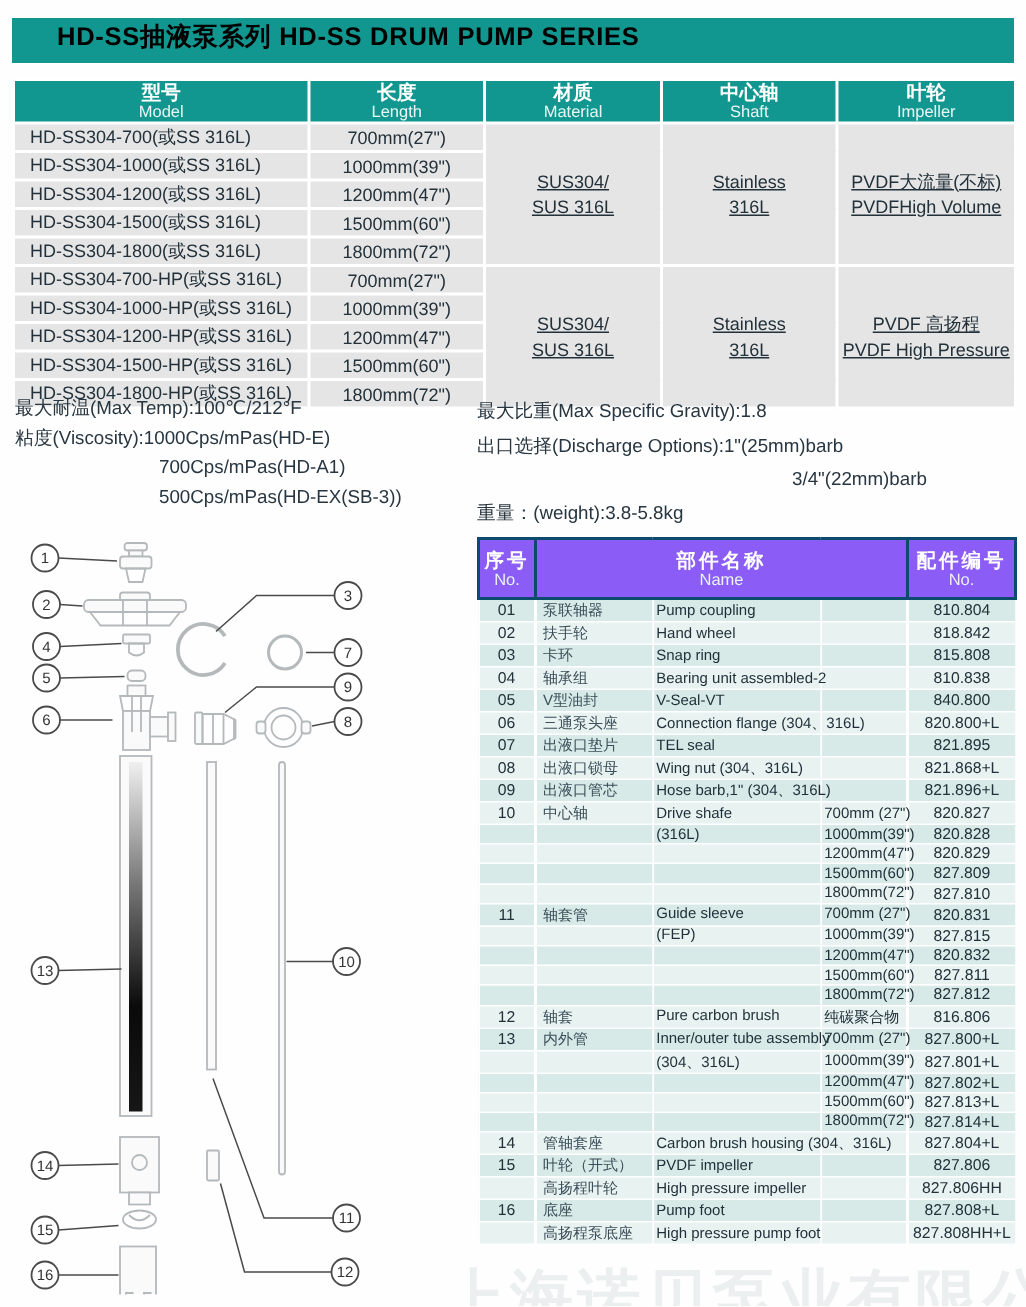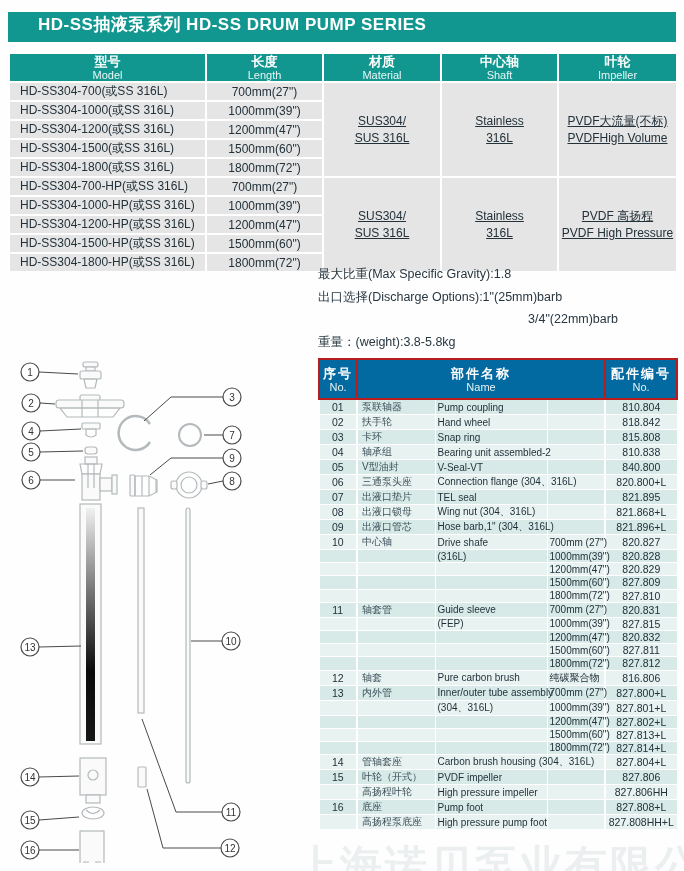--- a/index.html
+++ b/index.html
@@ -4,21 +4,21 @@
 <style>
   html,body{margin:0;padding:0;background:#ffffff;}
   .page{
     position:relative;width:684px;height:871px;background:#fefefe;
     font-family:"Liberation Sans","DejaVu Sans",sans-serif;
     color:#22313a;overflow:hidden;
   }
   
   .title-band{
     position:absolute;left:8px;top:12px;width:668px;height:30px;
-    background:#11978f;color:#ffffff;font-size:17px;font-weight:bold;
+    background:#11978f;color:#000000;font-size:17px;font-weight:bold;
     line-height:26px;padding-left:30px;box-sizing:border-box;letter-spacing:.5px;
   }
   
   table{border-collapse:collapse;table-layout:fixed;}
   .spec-table{position:absolute;left:8px;top:52px;width:668px;}
   .spec-table th{
     background:#11978f;color:#fff;border:2px solid #fff;height:27px;
     font-weight:normal;padding:0;vertical-align:middle;margin-top:24px;
   }
   .spec-table th .cn{font-size:13px;font-weight:bold;line-height:14px;}
@@ -35,21 +35,21 @@
   .notes{position:absolute;font-size:12.5px;color:#273640;}
   .notes-left{left:10px;top:263px;width:300px;}
   .notes-left .line{line-height:19.5px;white-space:nowrap;}
   .notes-left .indent{padding-left:96px;}
   .notes-right{left:318px;top:263px;width:360px;}
   .notes-right .line{line-height:22.5px;white-space:nowrap;}
   .notes-right .indent{padding-left:210px;}
   
   .parts-table{position:absolute;left:318px;top:358px;width:358px;}
   .parts-table th{
-    background:#0369a1;color:#fff;border:2px solid #b91c1c;height:38px;
+    background:#8b5cf6;color:#fff;border:2px solid #0c4a6e;height:38px;
     font-weight:normal;padding:0;vertical-align:middle;
   }
   .parts-table th .cn{font-size:13px;font-weight:bold;line-height:15px;letter-spacing:2px;}
   .parts-table th .en{font-size:11px;color:#e8f4f3;line-height:12px;letter-spacing:0;}
   .parts-table td{
     border:1px solid #fff;height:12.2px;font-size:10px;
     padding:0 2px;vertical-align:middle;white-space:nowrap;overflow:visible;
   }
   .parts-table tr.even td{background:#d7eae8;}
   .parts-table tr.odd td{background:#e7f2f1;}
@@ -172,20 +172,26 @@
           <td class="model">HD-SS304-1500-HP(或SS 316L)</td>
           <td class="length">1500mm(60")</td>
         </tr>
         <tr>
           <td class="model">HD-SS304-1800-HP(或SS 316L)</td>
           <td class="length">1800mm(72")</td>
         </tr>
       </tbody>
   </table>
 
+  <div class="notes notes-left">
+    <div class="line">最大耐温(Max Temp):100℃/212°F</div>
+    <div class="line">粘度(Viscosity):1000Cps/mPas(HD-E)</div>
+    <div class="line indent">700Cps/mPas(HD-A1)</div>
+    <div class="line indent">500Cps/mPas(HD-EX(SB-3))</div>
+  </div>
   <div class="notes notes-right">
     <div class="line">最大比重(Max Specific Gravity):1.8</div>
     <div class="line">出口选择(Discharge Options):1"(25mm)barb</div>
     <div class="line indent">3/4"(22mm)barb</div>
     <div class="line">重量：(weight):3.8-5.8kg</div>
   </div>
 
   <svg class="diagram" width="302" height="505" viewBox="0 0 302 505">
     <defs>
       <linearGradient id="tubeGrad" x1="0" y1="0" x2="0" y2="1">

